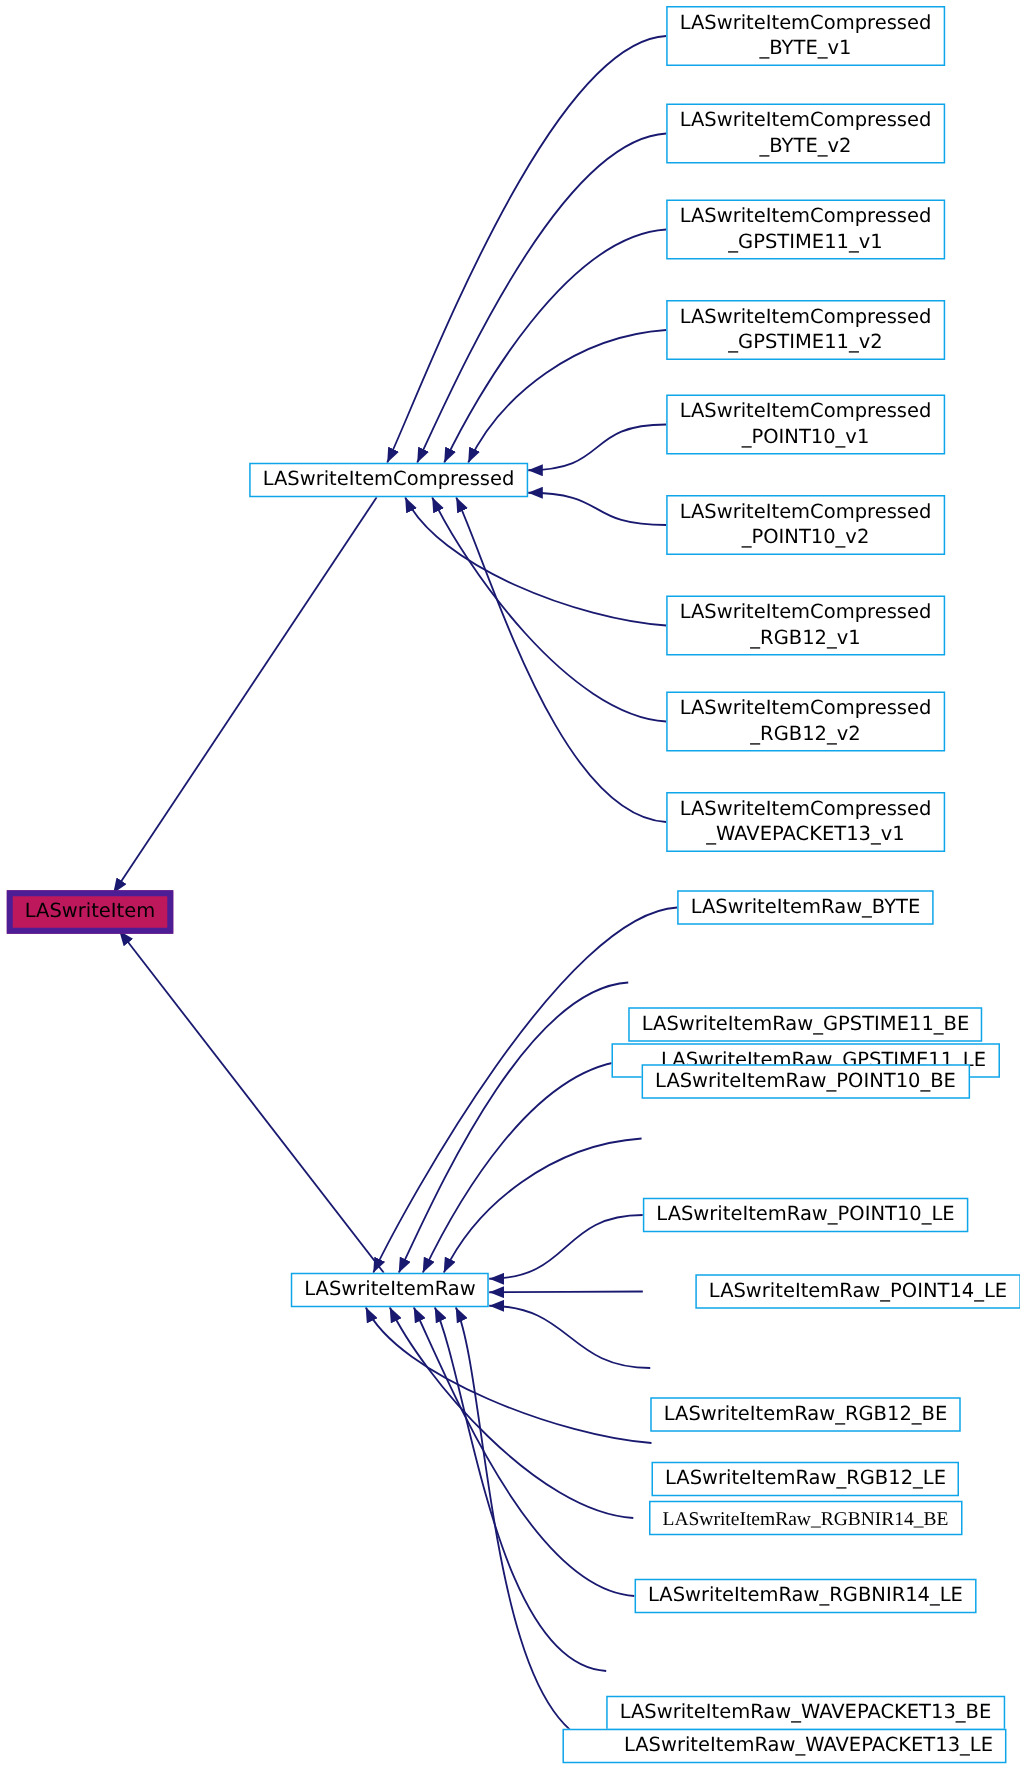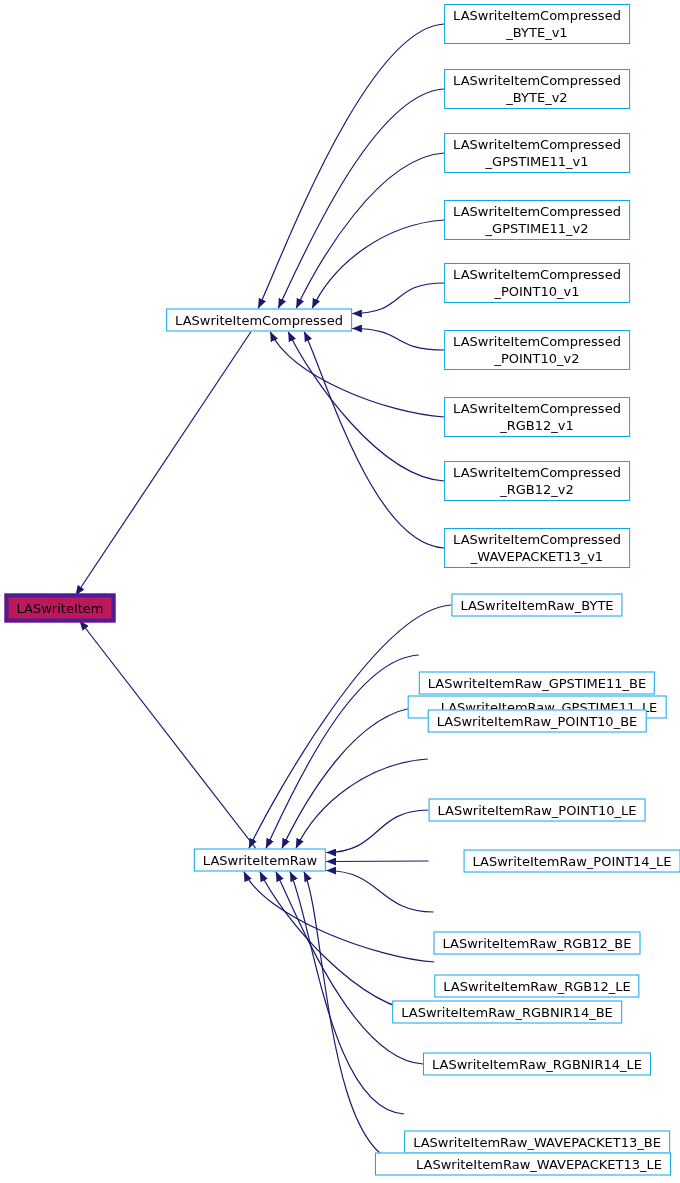--- a/index.html
+++ b/index.html
@@ -141,21 +141,21 @@
       </div>
       <div class="node" style="left: 537px; top: 861px; margin-left: 35px;">
         <span class="node-line">LASwriteItemRaw_POINT14_LE</span>
       </div>
       <div class="node" style="left: 537px; top: 912px; margin-top: 31px;">
         <span class="node-line">LASwriteItemRaw_RGB12_BE</span>
       </div>
       <div class="node" style="left: 537px; top: 986px;">
         <span class="node-line">LASwriteItemRaw_RGB12_LE</span>
       </div>
-      <div class="node" style="left: 507px; top: 1012px;">
+      <div class="node" style="left: 537px; top: 1012px; font-family: Liberation Serif, serif;">
         <span class="node-line">LASwriteItemRaw_RGBNIR14_BE</span>
       </div>
       <div class="node" style="left: 537px; top: 1064px;">
         <span class="node-line">LASwriteItemRaw_RGBNIR14_LE</span>
       </div>
       <div class="node" style="left: 537px; top: 1114px; margin-top: 28px;">
         <span class="node-line">LASwriteItemRaw_WAVEPACKET13_BE</span>
       </div>
       <div class="node" style="left: 523px; top: 1164px; padding-left: 40px;">
         <span class="node-line">LASwriteItemRaw_WAVEPACKET13_LE</span>

